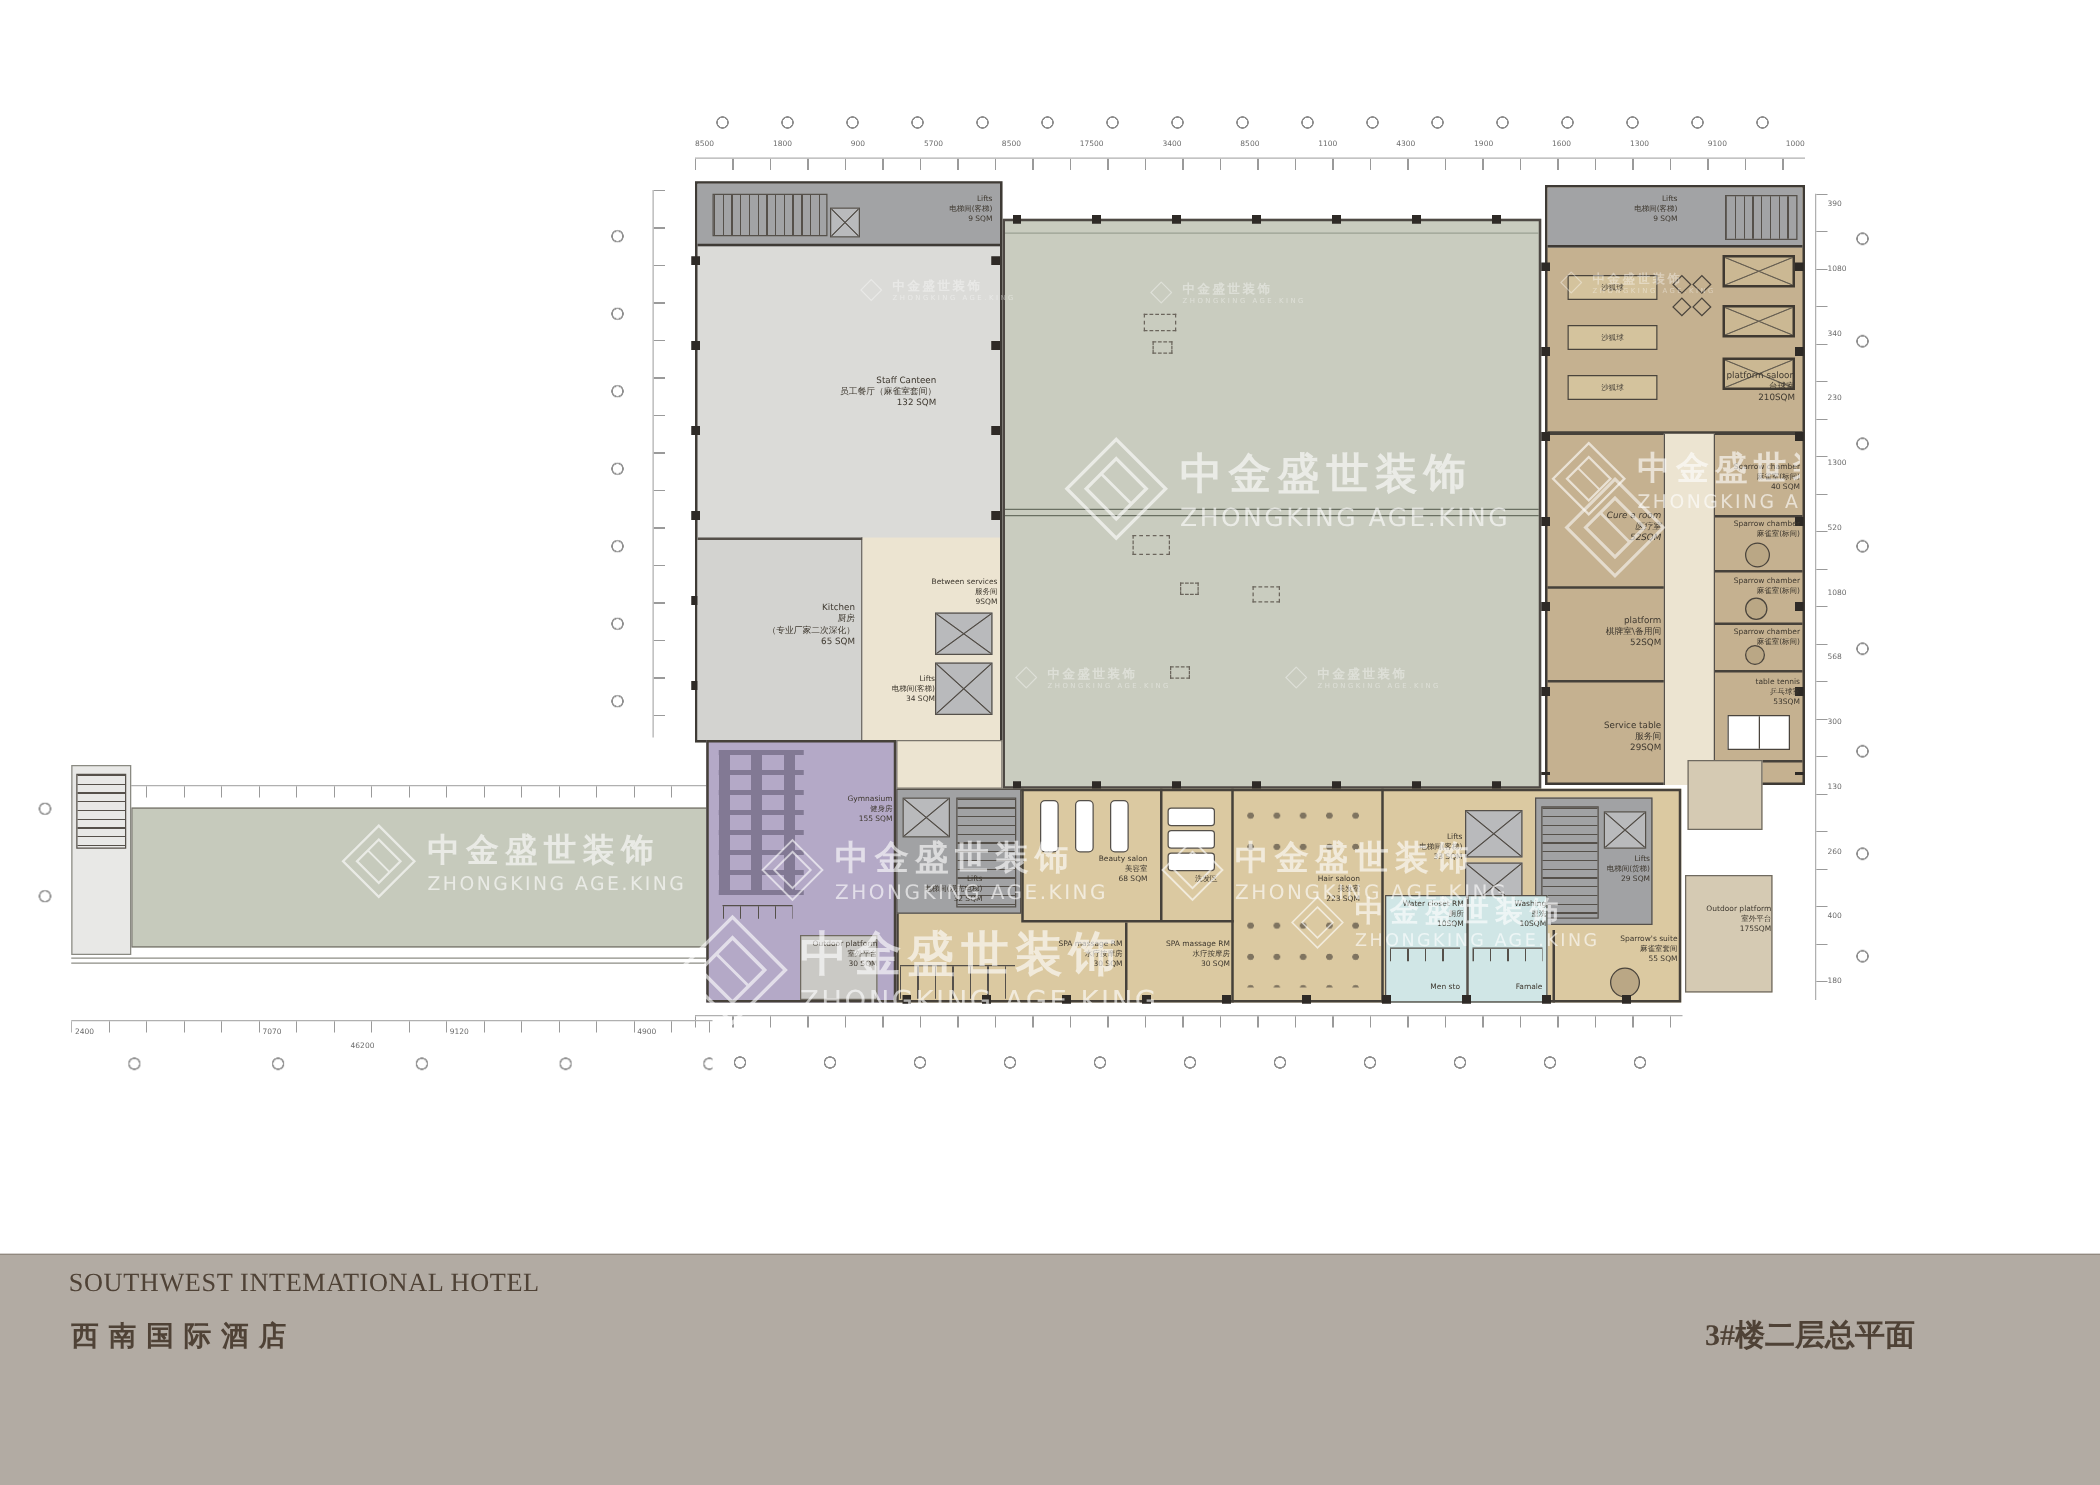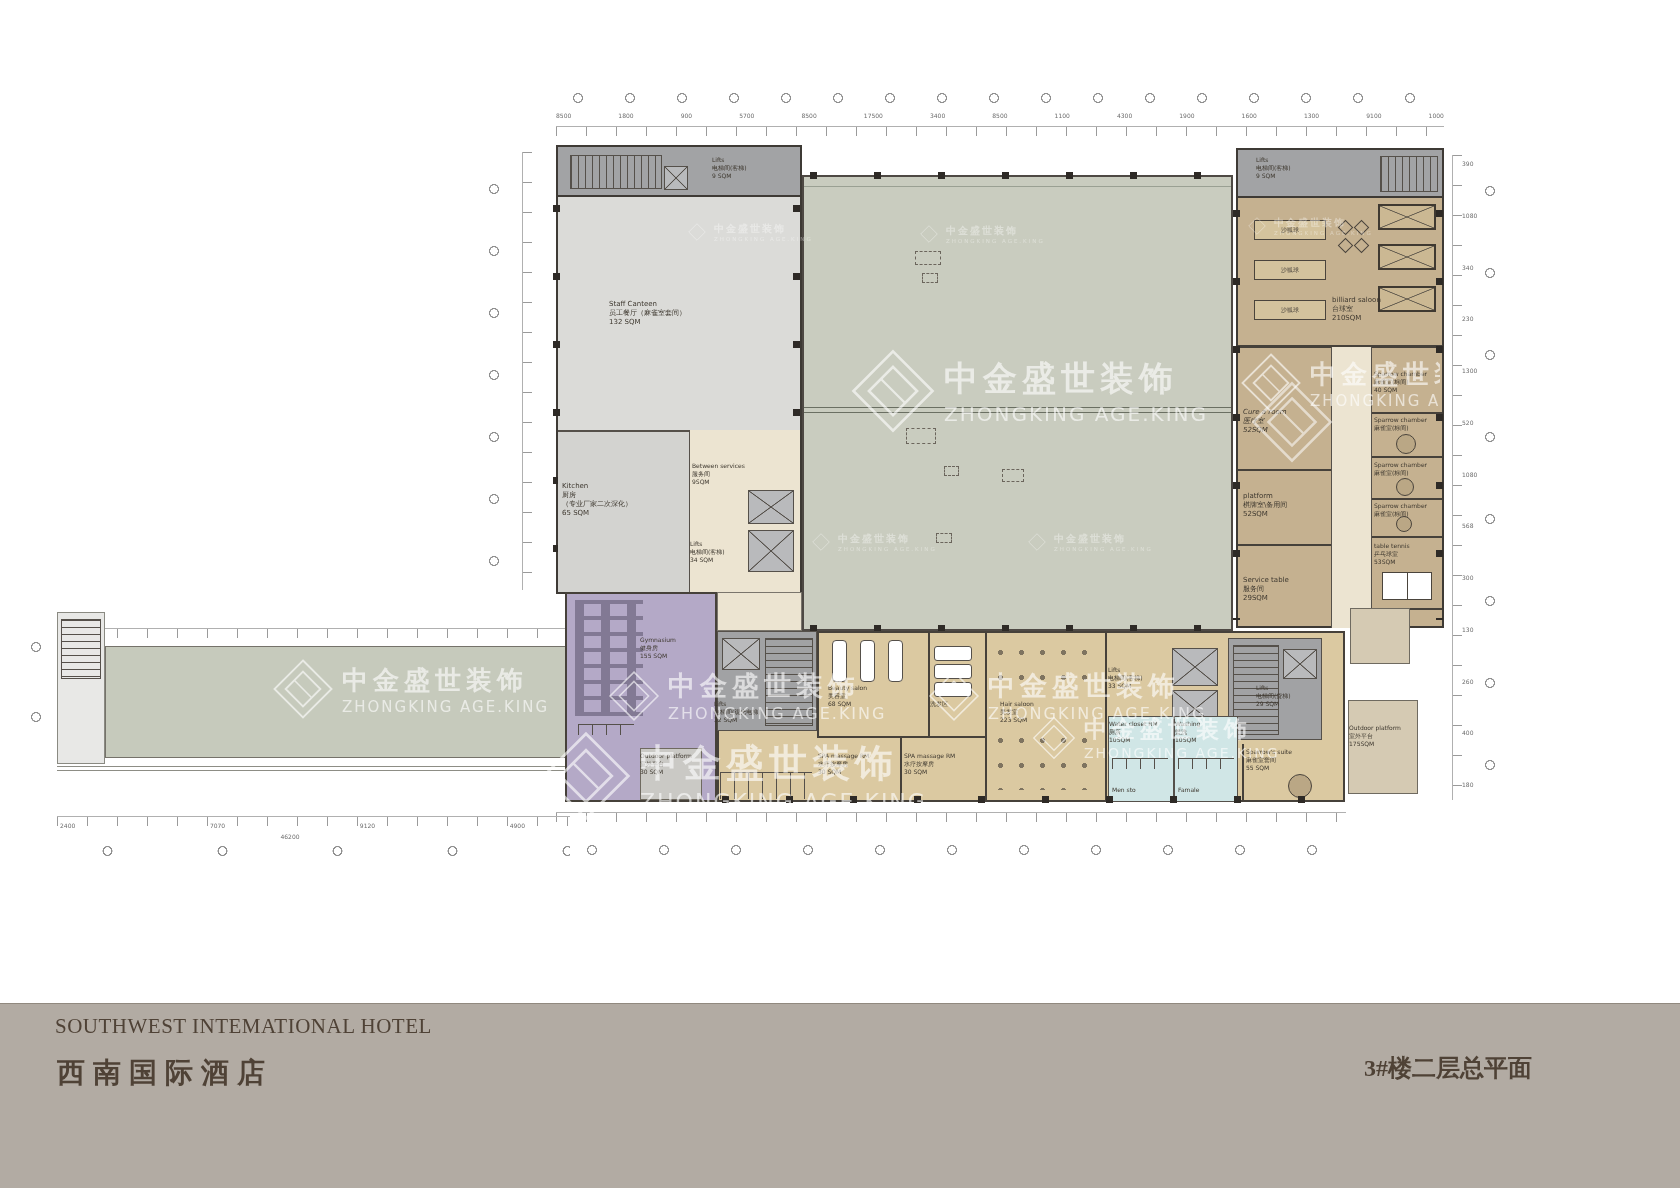--- a/index.html
+++ b/index.html
@@ -1,20 +1,20 @@
 <!DOCTYPE html>
 <html><head>
 <meta charset="utf-8">
 <style>
   html,body{margin:0;padding:0;background:#ffffff;}
   .page{position:relative;width:1680px;height:1188px;background:#ffffff;overflow:hidden;
         font-family:"DejaVu Sans","Liberation Sans",sans-serif;}
   .abs{position:absolute;}
   
-  .rl{position:absolute;text-align:left;font-size:7px;line-height:1.3;color:#3e382f;z-index:30;}
+  .rl{position:absolute;text-align:right;font-size:7px;line-height:1.3;color:#3e382f;z-index:30;}
   .rl span{display:block;}
   .rl.s6{font-size:6px;}
   
   .wallblk{box-sizing:border-box;}
   .stairH{background:repeating-linear-gradient(90deg,#55504a 0 1px,transparent 1px 7px);border:1px solid #55504a;}
   .stairV{background:repeating-linear-gradient(180deg,#55504a 0 1px,transparent 1px 7px);border:1px solid #55504a;}
   .xbox{box-sizing:border-box;border:1.5px solid #55504a;background:
     linear-gradient(to top right,transparent calc(50% - .8px),#55504a calc(50% - .2px) calc(50% + .2px),transparent calc(50% + .8px)),
     linear-gradient(to bottom right,transparent calc(50% - .8px),#55504a calc(50% - .2px) calc(50% + .2px),transparent calc(50% + .8px)),#b9babc;}
   .btable{box-sizing:border-box;border:2px solid #3f3931;background:
@@ -188,21 +188,21 @@
       <span>沙狐球</span>
     </div>
   <div class="abs btable" style="left:1378px;top:204px;width:58px;height:26px;"></div>
   <div class="abs btable" style="left:1378px;top:244px;width:58px;height:26px;"></div>
   <div class="abs btable" style="left:1378px;top:286px;width:58px;height:26px;"></div>
   <div class="abs" style="left:1340px;top:222px;width:9px;height:9px;border:1px solid #4a443c;transform:rotate(45deg);"></div>
   <div class="abs" style="left:1356px;top:222px;width:9px;height:9px;border:1px solid #4a443c;transform:rotate(45deg);"></div>
   <div class="abs" style="left:1340px;top:240px;width:9px;height:9px;border:1px solid #4a443c;transform:rotate(45deg);"></div>
   <div class="abs" style="left:1356px;top:240px;width:9px;height:9px;border:1px solid #4a443c;transform:rotate(45deg);"></div>
   <div class="rl" style="left:1332px;top:296px;width:104px;">
-    <span>billiard saloon</span>
+    <span>platform saloon</span>
     <span>台球室</span>
     <span>210SQM</span>
   </div>
   <div class="abs wall" style="left:1238px;top:345px;width:204px;height:2.5px;"></div>
 
   <div class="abs wallblk" style="left:1331px;top:347px;width:41px;height:281px;background:#ece4d1;border-left:1.5px solid #55504a;border-right:1.5px solid #55504a;"></div>
 
   <div class="rl" style="left:1243px;top:408px;width:86px;font-style:italic;">
     <span>Cure a room</span>
     <span>医疗室</span>
@@ -515,19 +515,19 @@
   <div class="abs" style="left:1250px;top:380px;opacity:.55;z-index:40;pointer-events:none;">
     <svg width="84" height="84" viewBox="0 0 100 100">
         <path d="M50 4 96 50 50 96 4 50Z" fill="none" stroke="#fff" stroke-width="3"></path>
         <path d="M50 22 78 50 50 78 22 50Z" fill="none" stroke="#fff" stroke-width="3"></path>
         <path d="M36 36 64 64" stroke="#fff" stroke-width="2.5"></path>
       </svg>
   </div>
 
   <div class="footer" style="background:#b2aba3;">
     <div class="abs f-serif" style="left:55px;top:10px;font-size:21px;letter-spacing:.5px;">SOUTHWEST INTEMATIONAL HOTEL</div>
-    <div class="abs f-serif" style="left:57px;top:50px;font-size:28px;letter-spacing:8px;font-weight:bold;">西南国际酒店</div>
+    <div class="abs f-serif" style="left:57px;top:50px;font-size:22px;letter-spacing:8px;font-weight:bold;">西南国际酒店</div>
     <div class="abs" style="right:148px;top:48px;display:flex;align-items:baseline;gap:14px;">
       <span class="f-serif" style="font-size:24px;font-weight:bold;text-align:center;">3#楼二层总平面</span>
     </div>
   </div>
 
 </div>
 
 </body></html>

